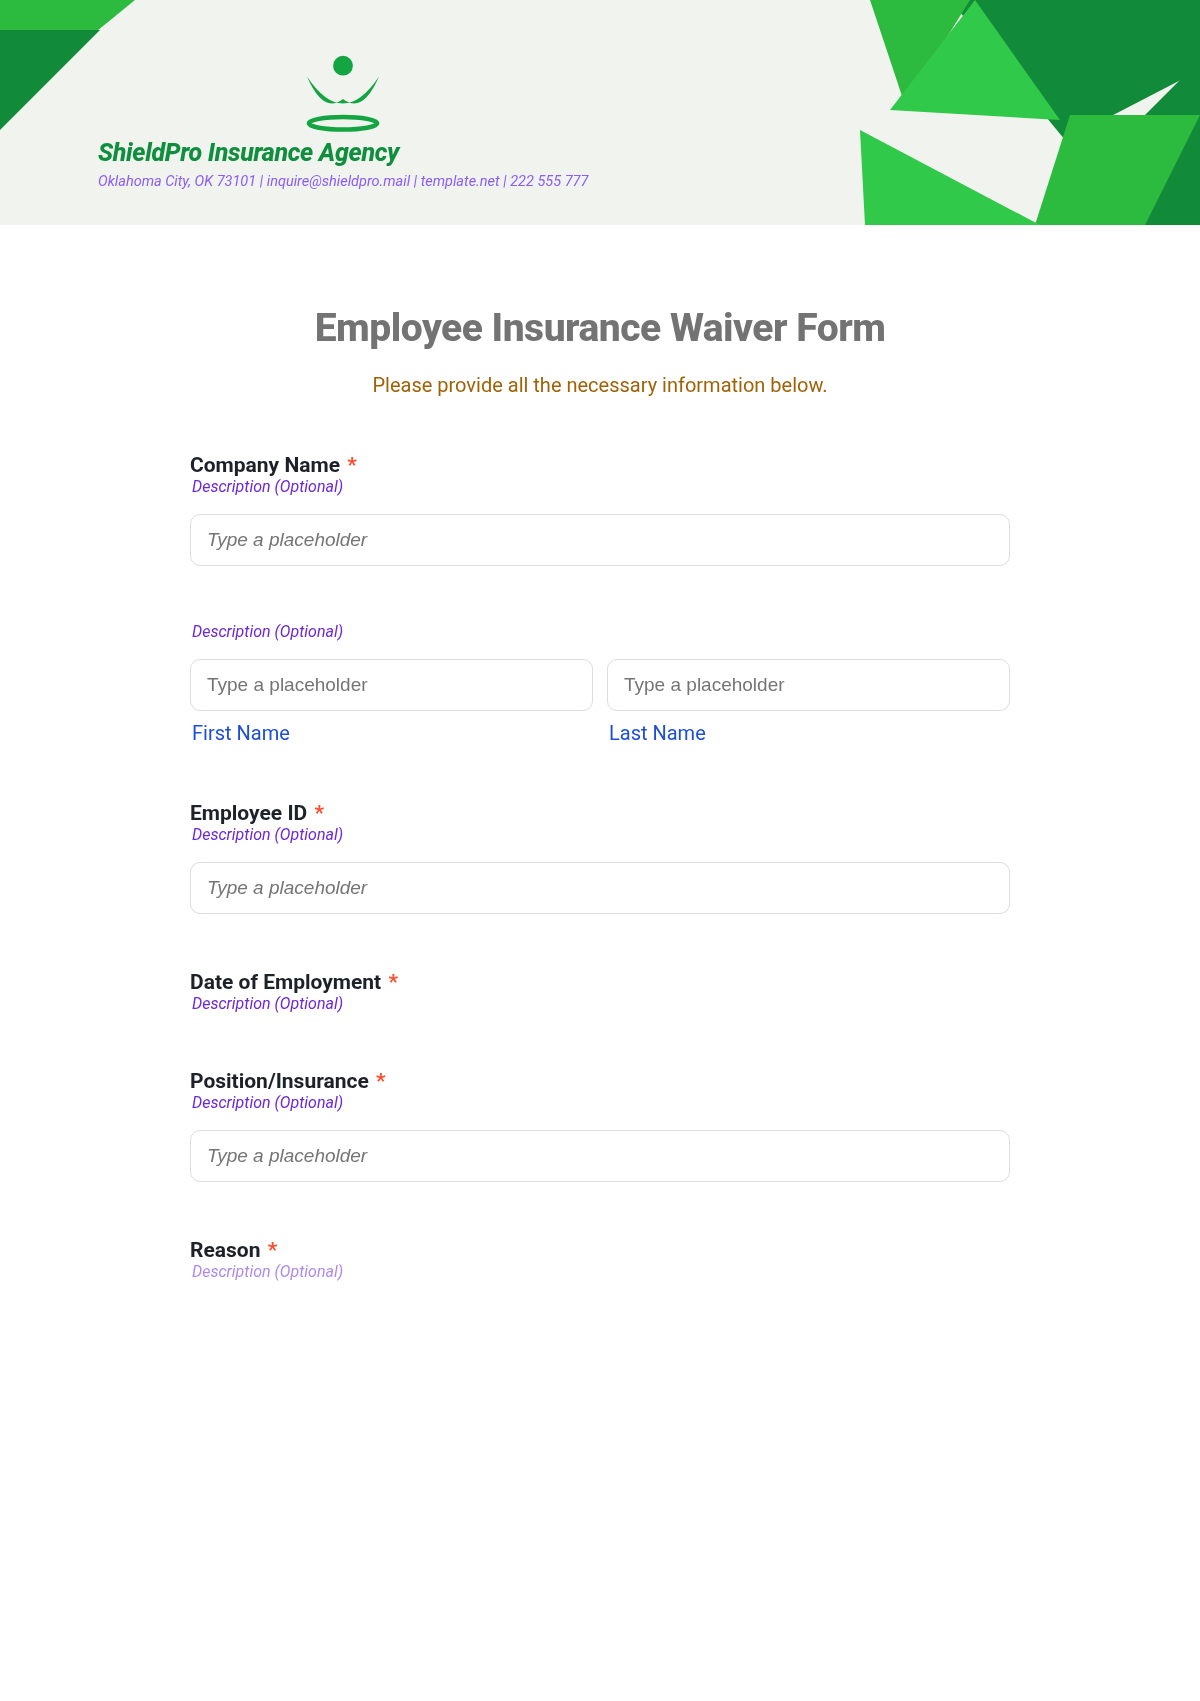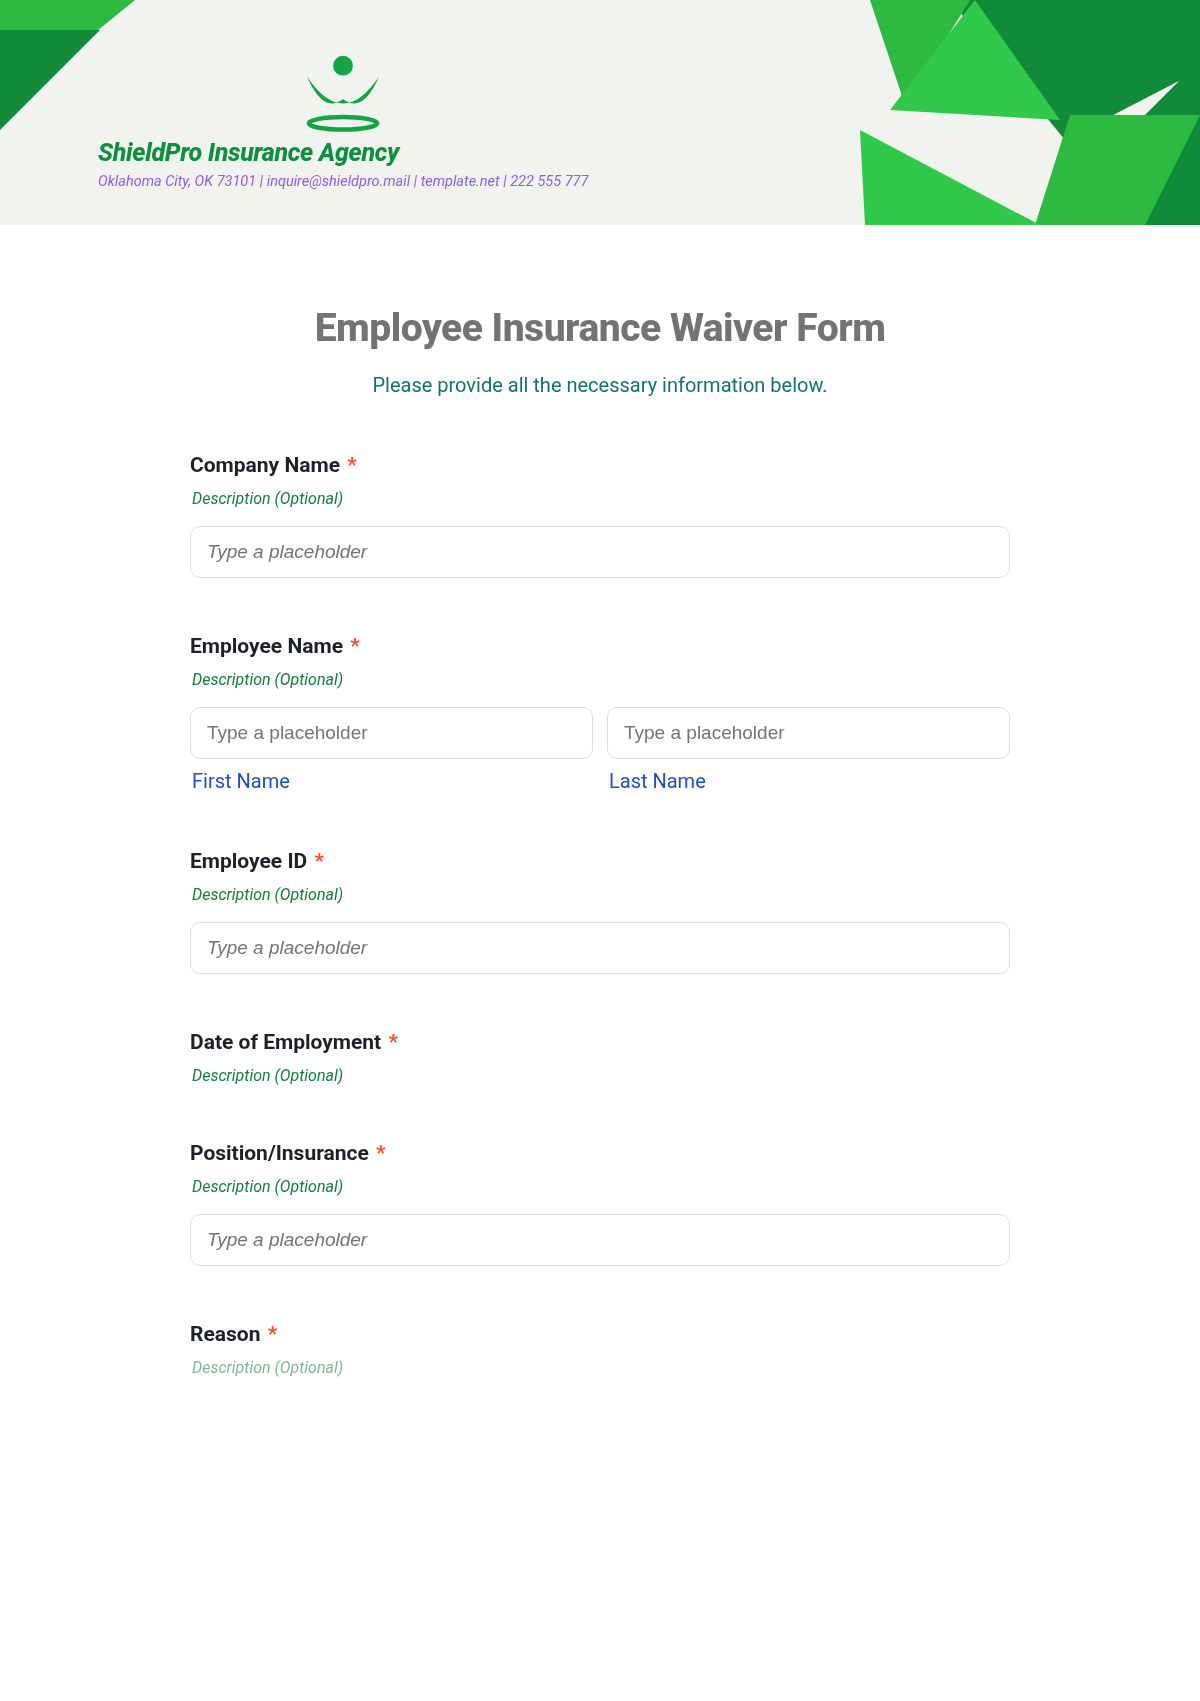--- a/index.html
+++ b/index.html
@@ -47,34 +47,33 @@
     text-align: center;
     font-size: 39px;
     font-weight: 800;
     color: #737373;
     letter-spacing: -0.5px;
   }
   .form-sub {
     text-align: center;
     margin-top: 22px;
     font-size: 20px;
-    color: #0f766e;
+    color: #a16207;
   }
   .field { margin-top: 56px; }
   .label {
     font-size: 21px;
     font-weight: 700;
     color: #1d2129;
   }
   .req { color: #ff4b2b; margin-left: 2px; }
   .desc {
-    margin-top: 12px;
     font-size: 16px;
     font-style: italic;
-    color: #15803d;
+    color: #6d28d9;
     padding-left: 2px;
   }
   .input {
     width: 100%;
     margin-top: 18px;
     border: 1px solid #dadde2;
     border-radius: 10px;
     padding: 14px 16px;
     font-size: 19px;
     color: #1d2129;
@@ -128,24 +127,20 @@
   <div class="field">
     <div class="label">
       <span>Company Name</span>
       <span class="req">*</span>
     </div>
     <div class="desc">Description (Optional)</div>
     <input class="input placeholder-style" placeholder="Type a placeholder" style="">
   </div>
 
   <div class="field">
-    <div class="label">
-      <span>Employee Name</span>
-      <span class="req">*</span>
-    </div>
     <div class="desc">Description (Optional)</div>
     <div class="row2">
       <div class="col">
         <input class="input" placeholder="Type a placeholder" style="">
         <div class="sublabel">First Name</div>
       </div>
       <div class="col">
         <input class="input" placeholder="Type a placeholder" style="">
         <div class="sublabel">Last Name</div>
       </div>

